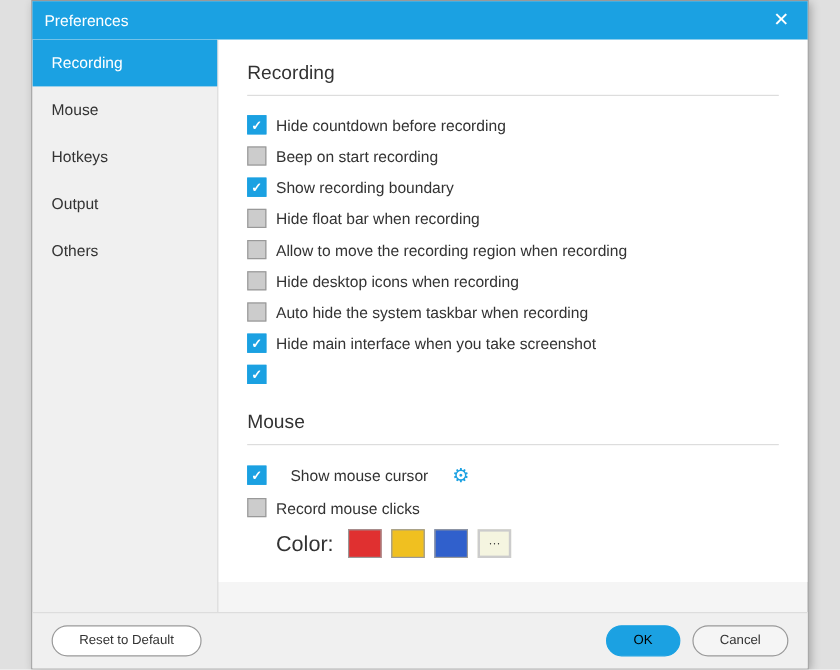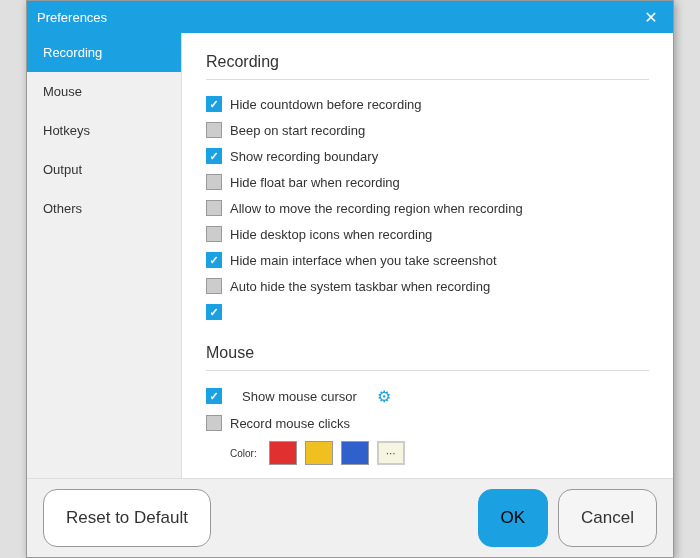--- a/index.html
+++ b/index.html
@@ -130,21 +130,21 @@
     }
     .color-row {
       display: flex;
       align-items: center;
       margin-top: 10px;
       gap: 8px;
       margin-left: 24px;
     }
     .color-label {
       color: #333;
-      font-size: 10px;
+      font-size: 18px;
       margin-right: 4px;
     }
     .color-swatch {
       width: 28px;
       height: 24px;
       border: 1px solid #999;
       cursor: pointer;
     }
     .color-more {
       width: 28px;
@@ -165,25 +165,25 @@
       padding: 10px 16px;
       background: #f0f0f0;
       border-top: 1px solid #ddd;
       flex-shrink: 0;
     }
     .footer-right {
       display: flex;
       gap: 10px;
     }
     .btn {
-      padding: 18px 22px;
+      padding: 6px 22px;
       border: 1px solid #999;
       border-radius: 14px;
       cursor: pointer;
-      font-size: 17px;
+      font-size: 11px;
       background: #f5f5f5;
       color: #333;
     }
     .btn-primary {
       background: #1ba1e2;
       color: #000000;
       border-color: #1ba1e2;
     }
     .btn-reset {
       background: white;
@@ -235,26 +235,26 @@
         </div>
         <div class="checkbox-row">
           <div class="checkbox"></div>
           <span class="checkbox-label">Allow to move the recording region when recording</span>
         </div>
         <div class="checkbox-row">
           <div class="checkbox"></div>
           <span class="checkbox-label">Hide desktop icons when recording</span>
         </div>
         <div class="checkbox-row">
+          <div class="checkbox"></div>
+          <span class="checkbox-label">Auto hide the system taskbar when recording</span>
+        </div>
+        <div class="checkbox-row">
           <div class="checkbox checked"></div>
           <span class="checkbox-label">Hide main interface when you take screenshot</span>
-        </div>
-        <div class="checkbox-row">
-          <div class="checkbox"></div>
-          <span class="checkbox-label">Auto hide the system taskbar when recording</span>
         </div>
         <div class="checkbox-row">
           <div class="checkbox checked"></div>
         </div>
 
         <div class="section-gap"></div>
         <div class="section-title">Mouse</div>
 
         <div class="checkbox-row mouse-cursor-row">
           <div class="checkbox checked"></div>

